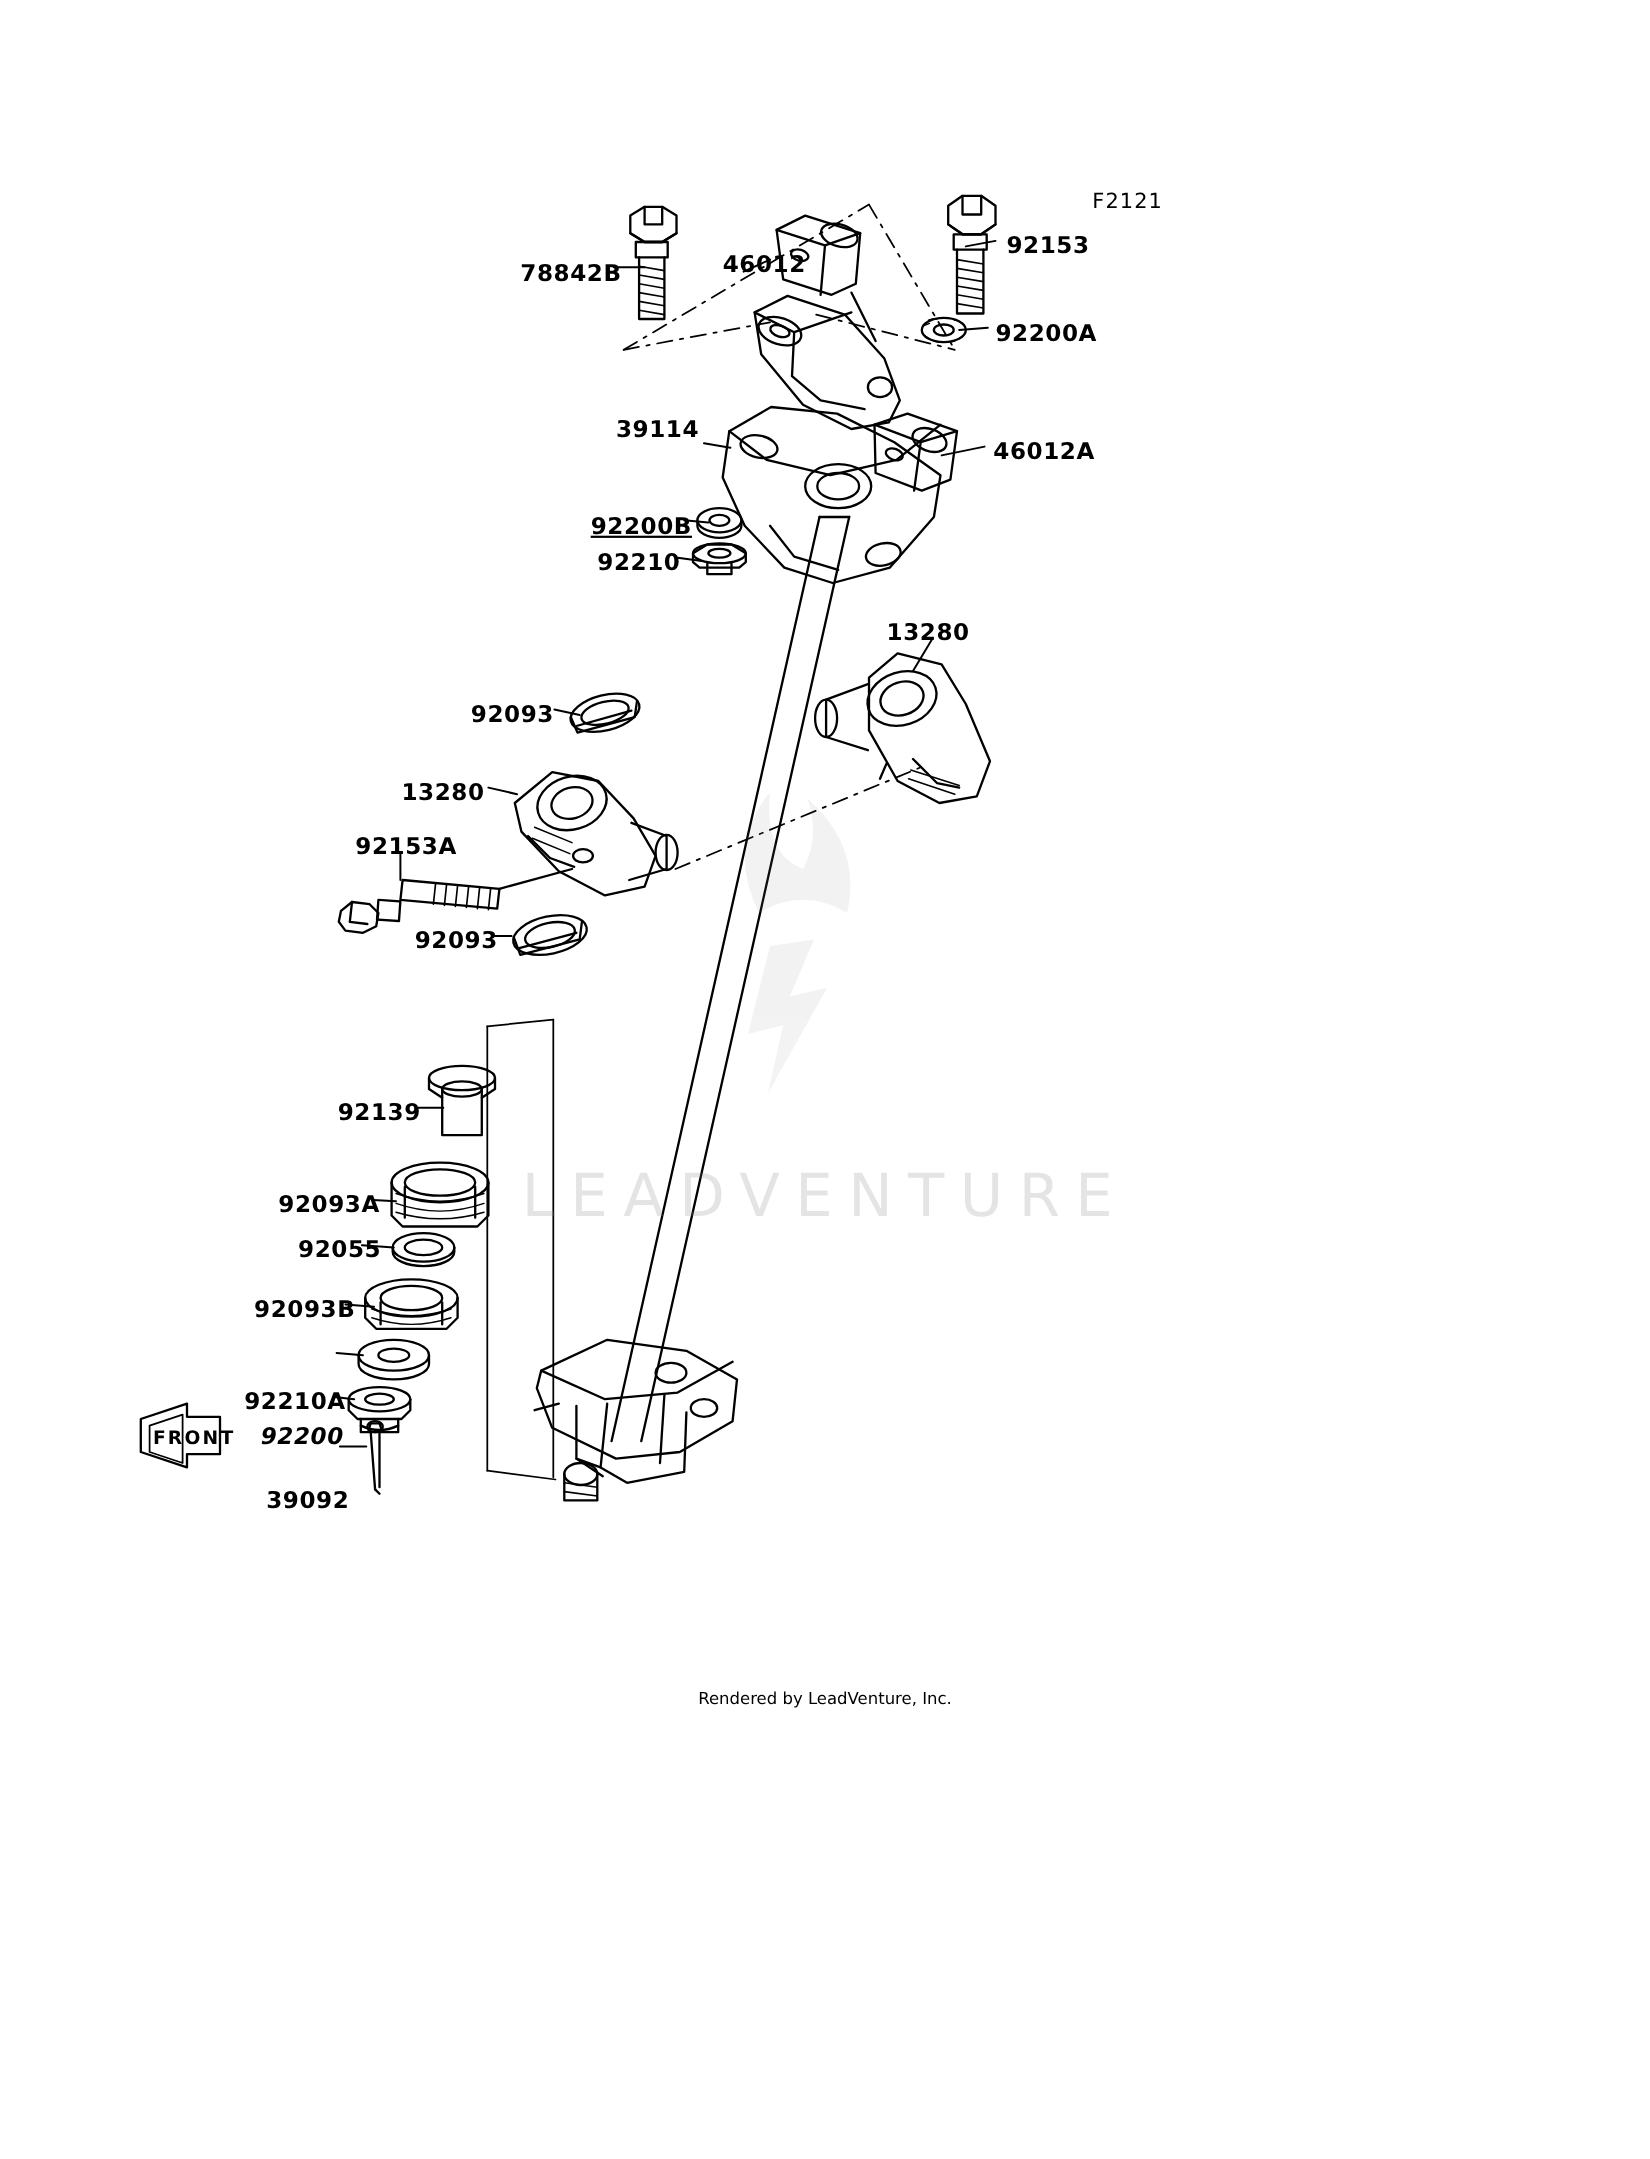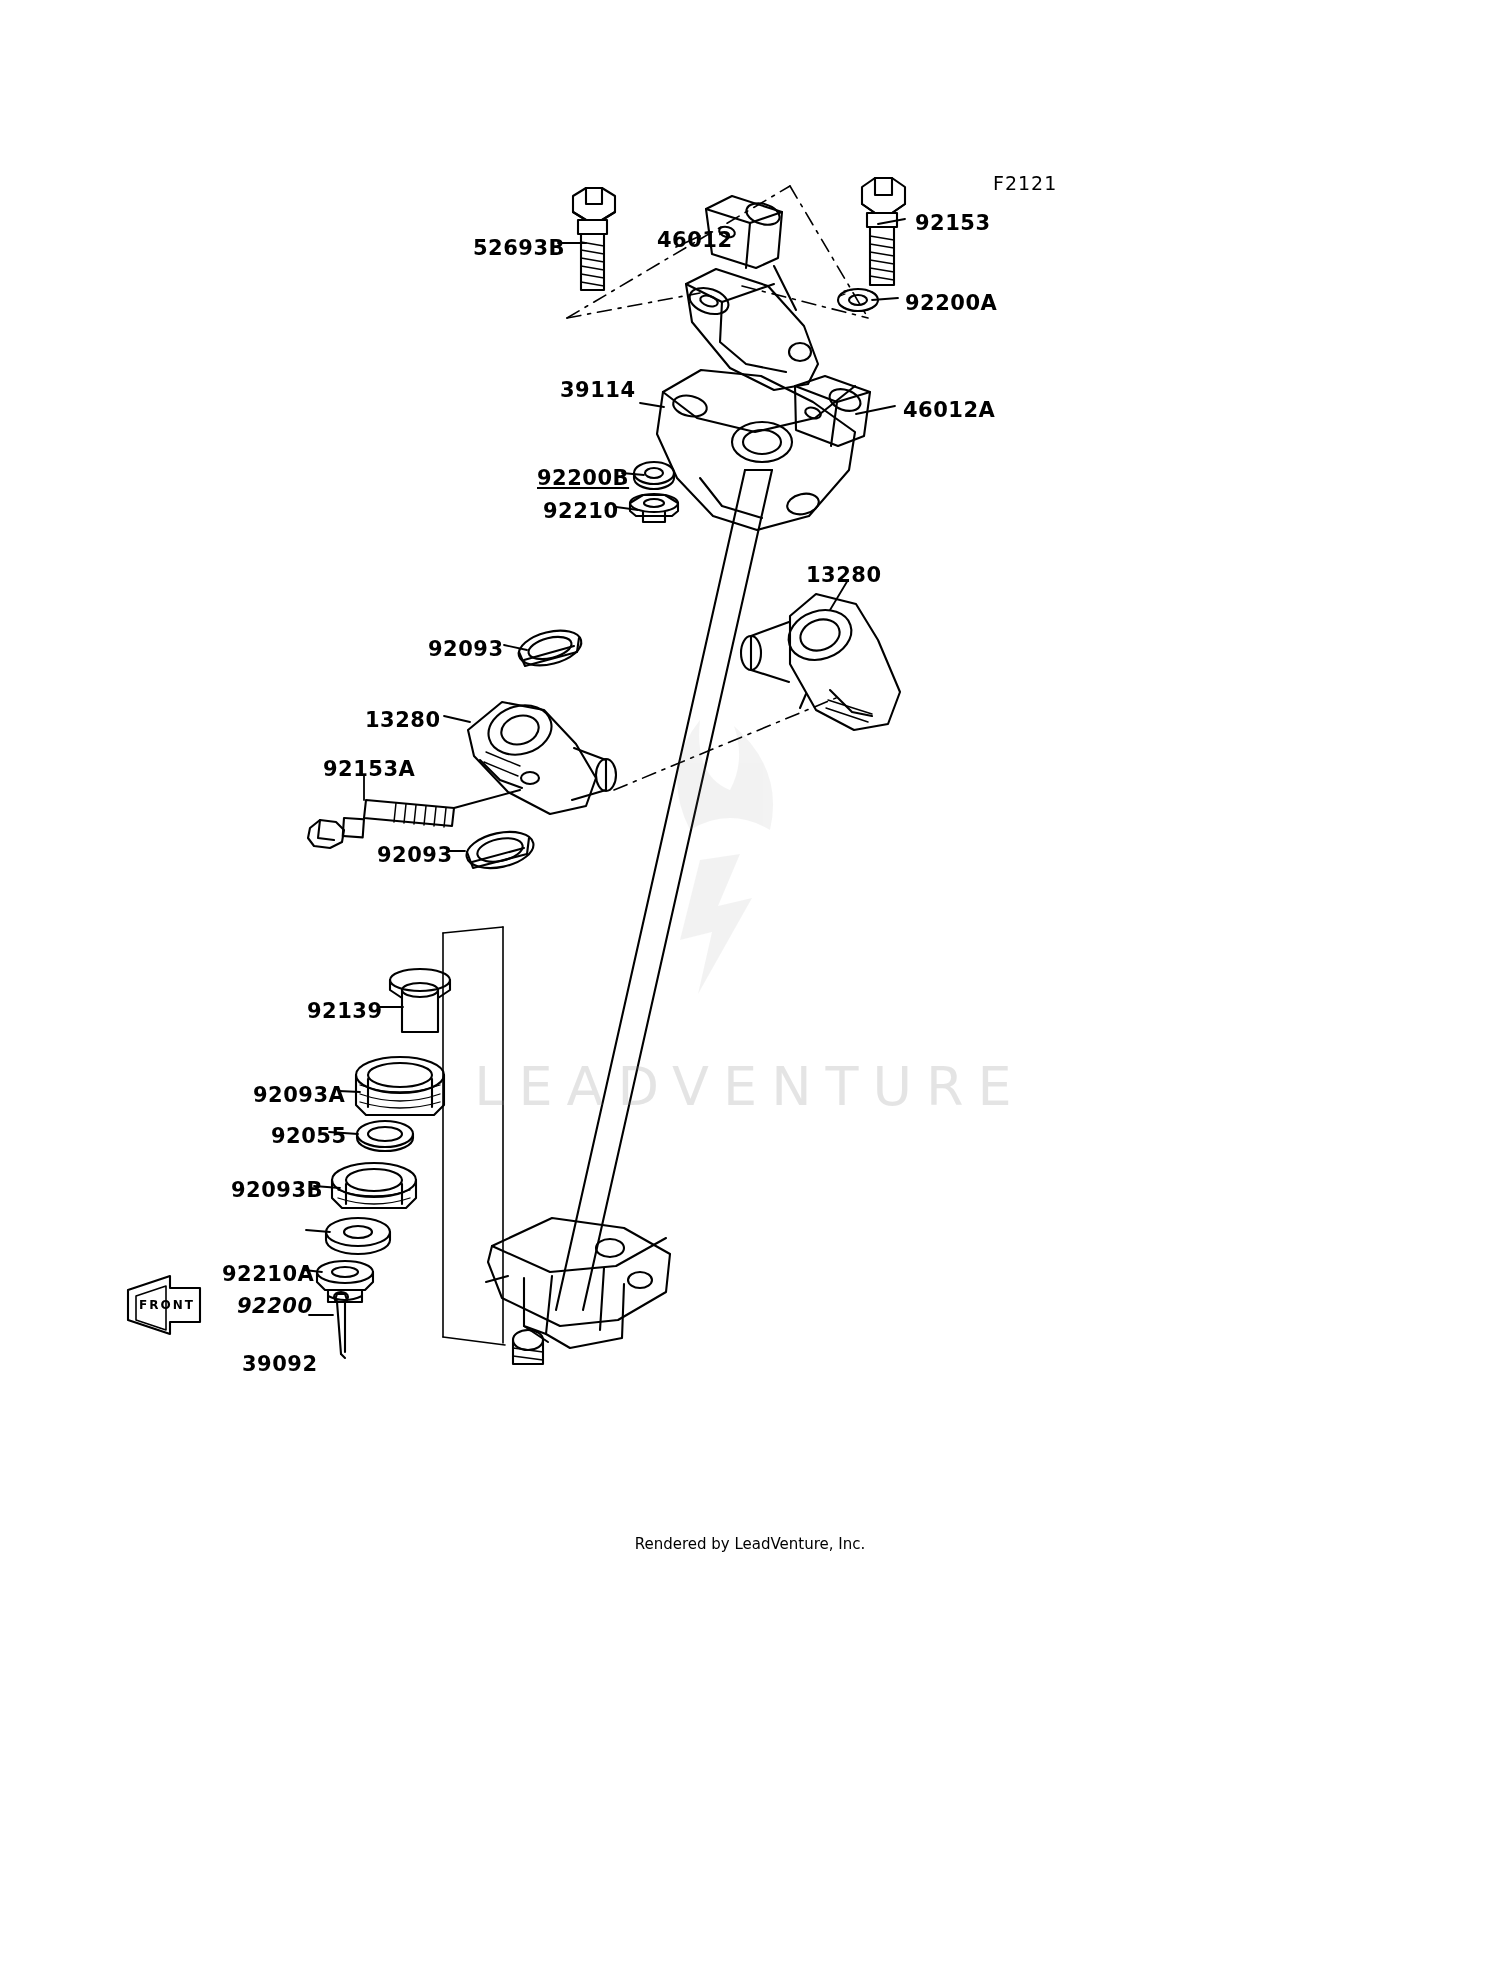--- a/index.html
+++ b/index.html
@@ -354,23 +354,23 @@
   </svg>
 
   <svg class="watermark" width="1500" height="1963" viewBox="0 0 1500 1963">
     <g opacity="0.10" fill="#8a8a8a" stroke="none">
       <path d="M700 860 l40 -6 l-22 52 l34 -8 l-54 96 l14 -62 l-32 8 z"></path>
       <path d="M690 830 q-30 -60 10 -110 q-6 56 30 70 q16 -30 4 -64 q50 44 36 104 q-40 -24 -80 0 z"></path>
     </g>
     <text x="750" y="1105" text-anchor="middle" font-family="DejaVu Sans, sans-serif" font-size="54" letter-spacing="14" fill="#8a8a8a" opacity="0.22">LEADVENTURE</text>
   </svg>
 
-  <div class="label" style="left:139px; top:1298px; font-size:12px; letter-spacing:2px;">FRONT</div>
-
-  <div class="label" style="left:473px; top:236px;">52693B</div>
+  <div class="label" style="left:139px; top:1298px; font-size:17px; letter-spacing:2px;">FRONT</div>
+
+  <div class="label" style="left:473px; top:236px;">78842B</div>
   <div class="label" style="left:618px; top:228px;margin-left:39px;">46012</div>
   <div class="label" style="left:915px; top:211px;">92153</div>
   <div class="label" style="left:905px; top:291px;">92200A</div>
   <div class="label" style="left:560px; top:378px;">39114</div>
   <div class="label" style="left:903px; top:398px;">46012A</div>
   <div class="label" style="left:537px; top:466px;text-decoration:underline;">92200B</div>
   <div class="label" style="left:543px; top:499px;">92210</div>
   <div class="label" style="left:806px; top:563px;">13280</div>
   <div class="label" style="left:428px; top:637px;">92093</div>
   <div class="label" style="left:365px; top:708px;">13280</div>

